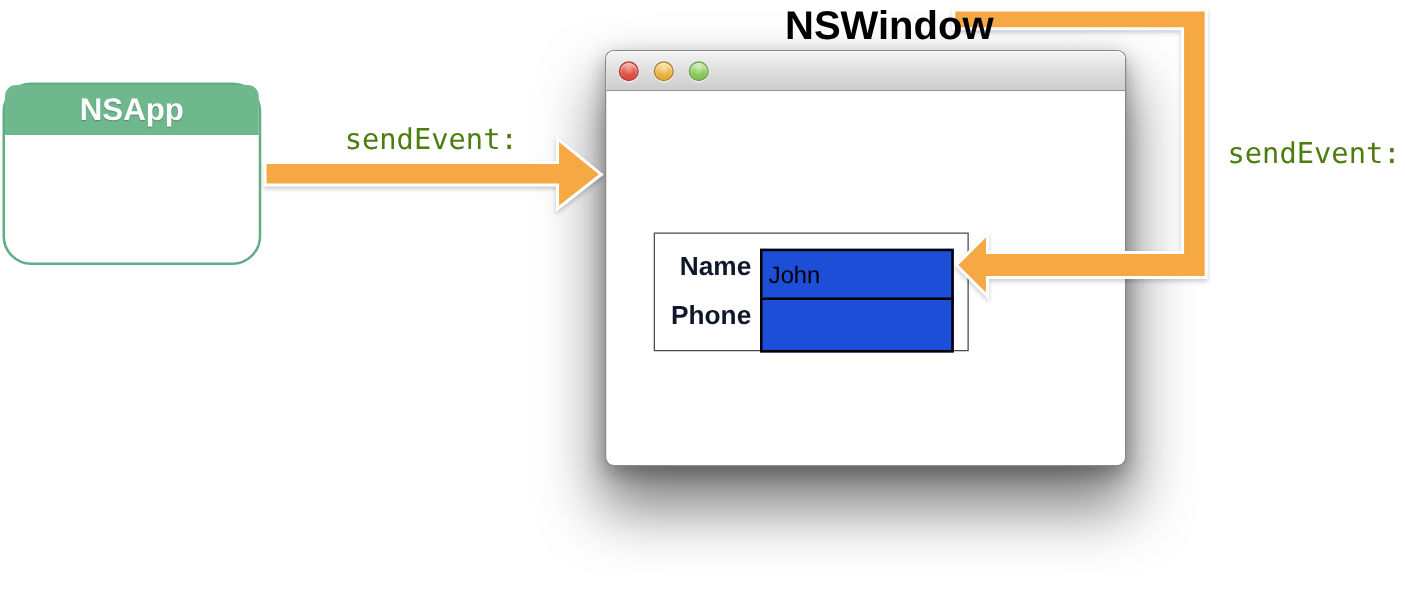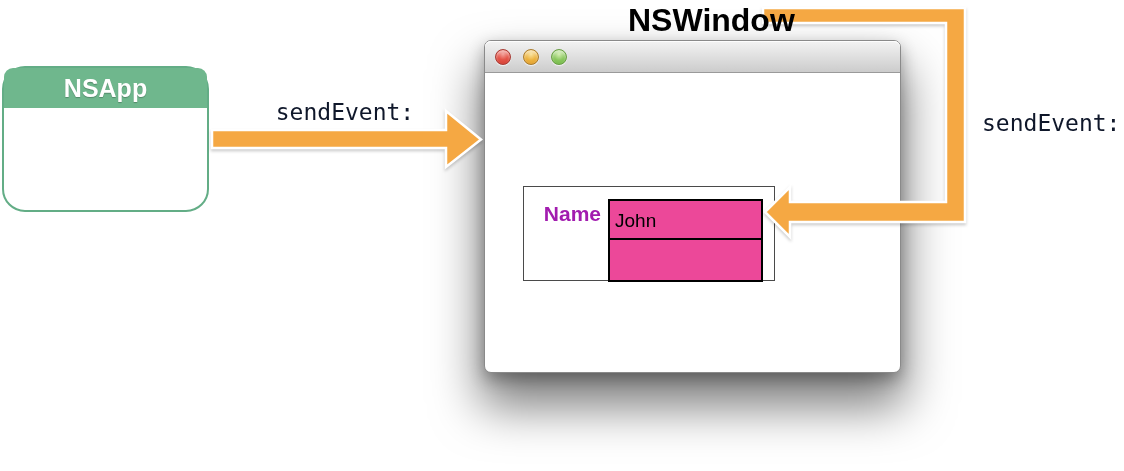--- a/index.html
+++ b/index.html
@@ -89,50 +89,50 @@
   .form-row.row-name  { top: 12px; }
   .form-row.row-phone { top: 51px; }
   .field-label {
     position: absolute;
     left: 0; top: 0;
     width: 77px;
     text-align: right;
     font-weight: bold;
     font-size: 21px;
     line-height: 30px;
-    color: #a21caf;
+    color: #0f172a;
   }
   .field-input {
     position: absolute;
     left: 84px; top: 0;
     width: 155px; height: 44px;
     box-sizing: border-box;
     border: 2px solid #000000;
-    background: #ec4899;
+    background: #1d4ed8;
     font-family: "Liberation Sans", sans-serif;
     font-size: 19px;
     padding: 0 2px 0 5px;
     outline: none;
     border-radius: 0;
   }
 
   
   .arrows-svg {
     position: absolute;
     left: 0; top: 0;
     pointer-events: none;
     filter: drop-shadow(0 2px 1.5px rgba(0,0,0,0.20));
   }
 
   
   .mono-label {
     position: absolute;
     font-family: "DejaVu Sans Mono", monospace;
     font-size: 23px;
-    color: #0f172a;
+    color: #4d7c0f;
     white-space: nowrap;
   }
   .send-event-left  { left: 240px; top: 99px; width: 210px; text-align: center; }
   .send-event-right { left: 982px; top: 110px; }
   .nswindow-label {
     position: absolute;
     left: 628px; top: 2px;
     font-weight: bold;
     font-size: 32px;
     color: #000000;
@@ -158,20 +158,21 @@
         <div class="tl green"></div>
       </div>
     </div>
 
     <div class="form-box">
       <div class="form-row row-name">
         <span class="field-label">Name</span>
         <input class="field-input" type="text" value="John" style="">
       </div>
       <div class="form-row row-phone">
+        <span class="field-label">Phone</span>
         <input class="field-input" type="text" value="" style="">
       </div>
     </div>
   </div>
 
   <svg class="arrows-svg" width="1124" height="471" viewBox="0 0 1124 471">
     <path d="M212,130 L446,130 L446,111 L481,139.5 L446,167 L446,148 L212,148 Z" fill="#F5A843" stroke="#ffffff" stroke-width="2.5" stroke-linejoin="miter"></path>
     <path d="M763,8 L965,8 L965,222 L790,222 L790,237 L765,212 L790,187 L790,202 L946,202 L946,23 L763,23 Z" fill="#F5A843" stroke="#ffffff" stroke-width="2.5" stroke-linejoin="miter"></path>
   </svg>
 

